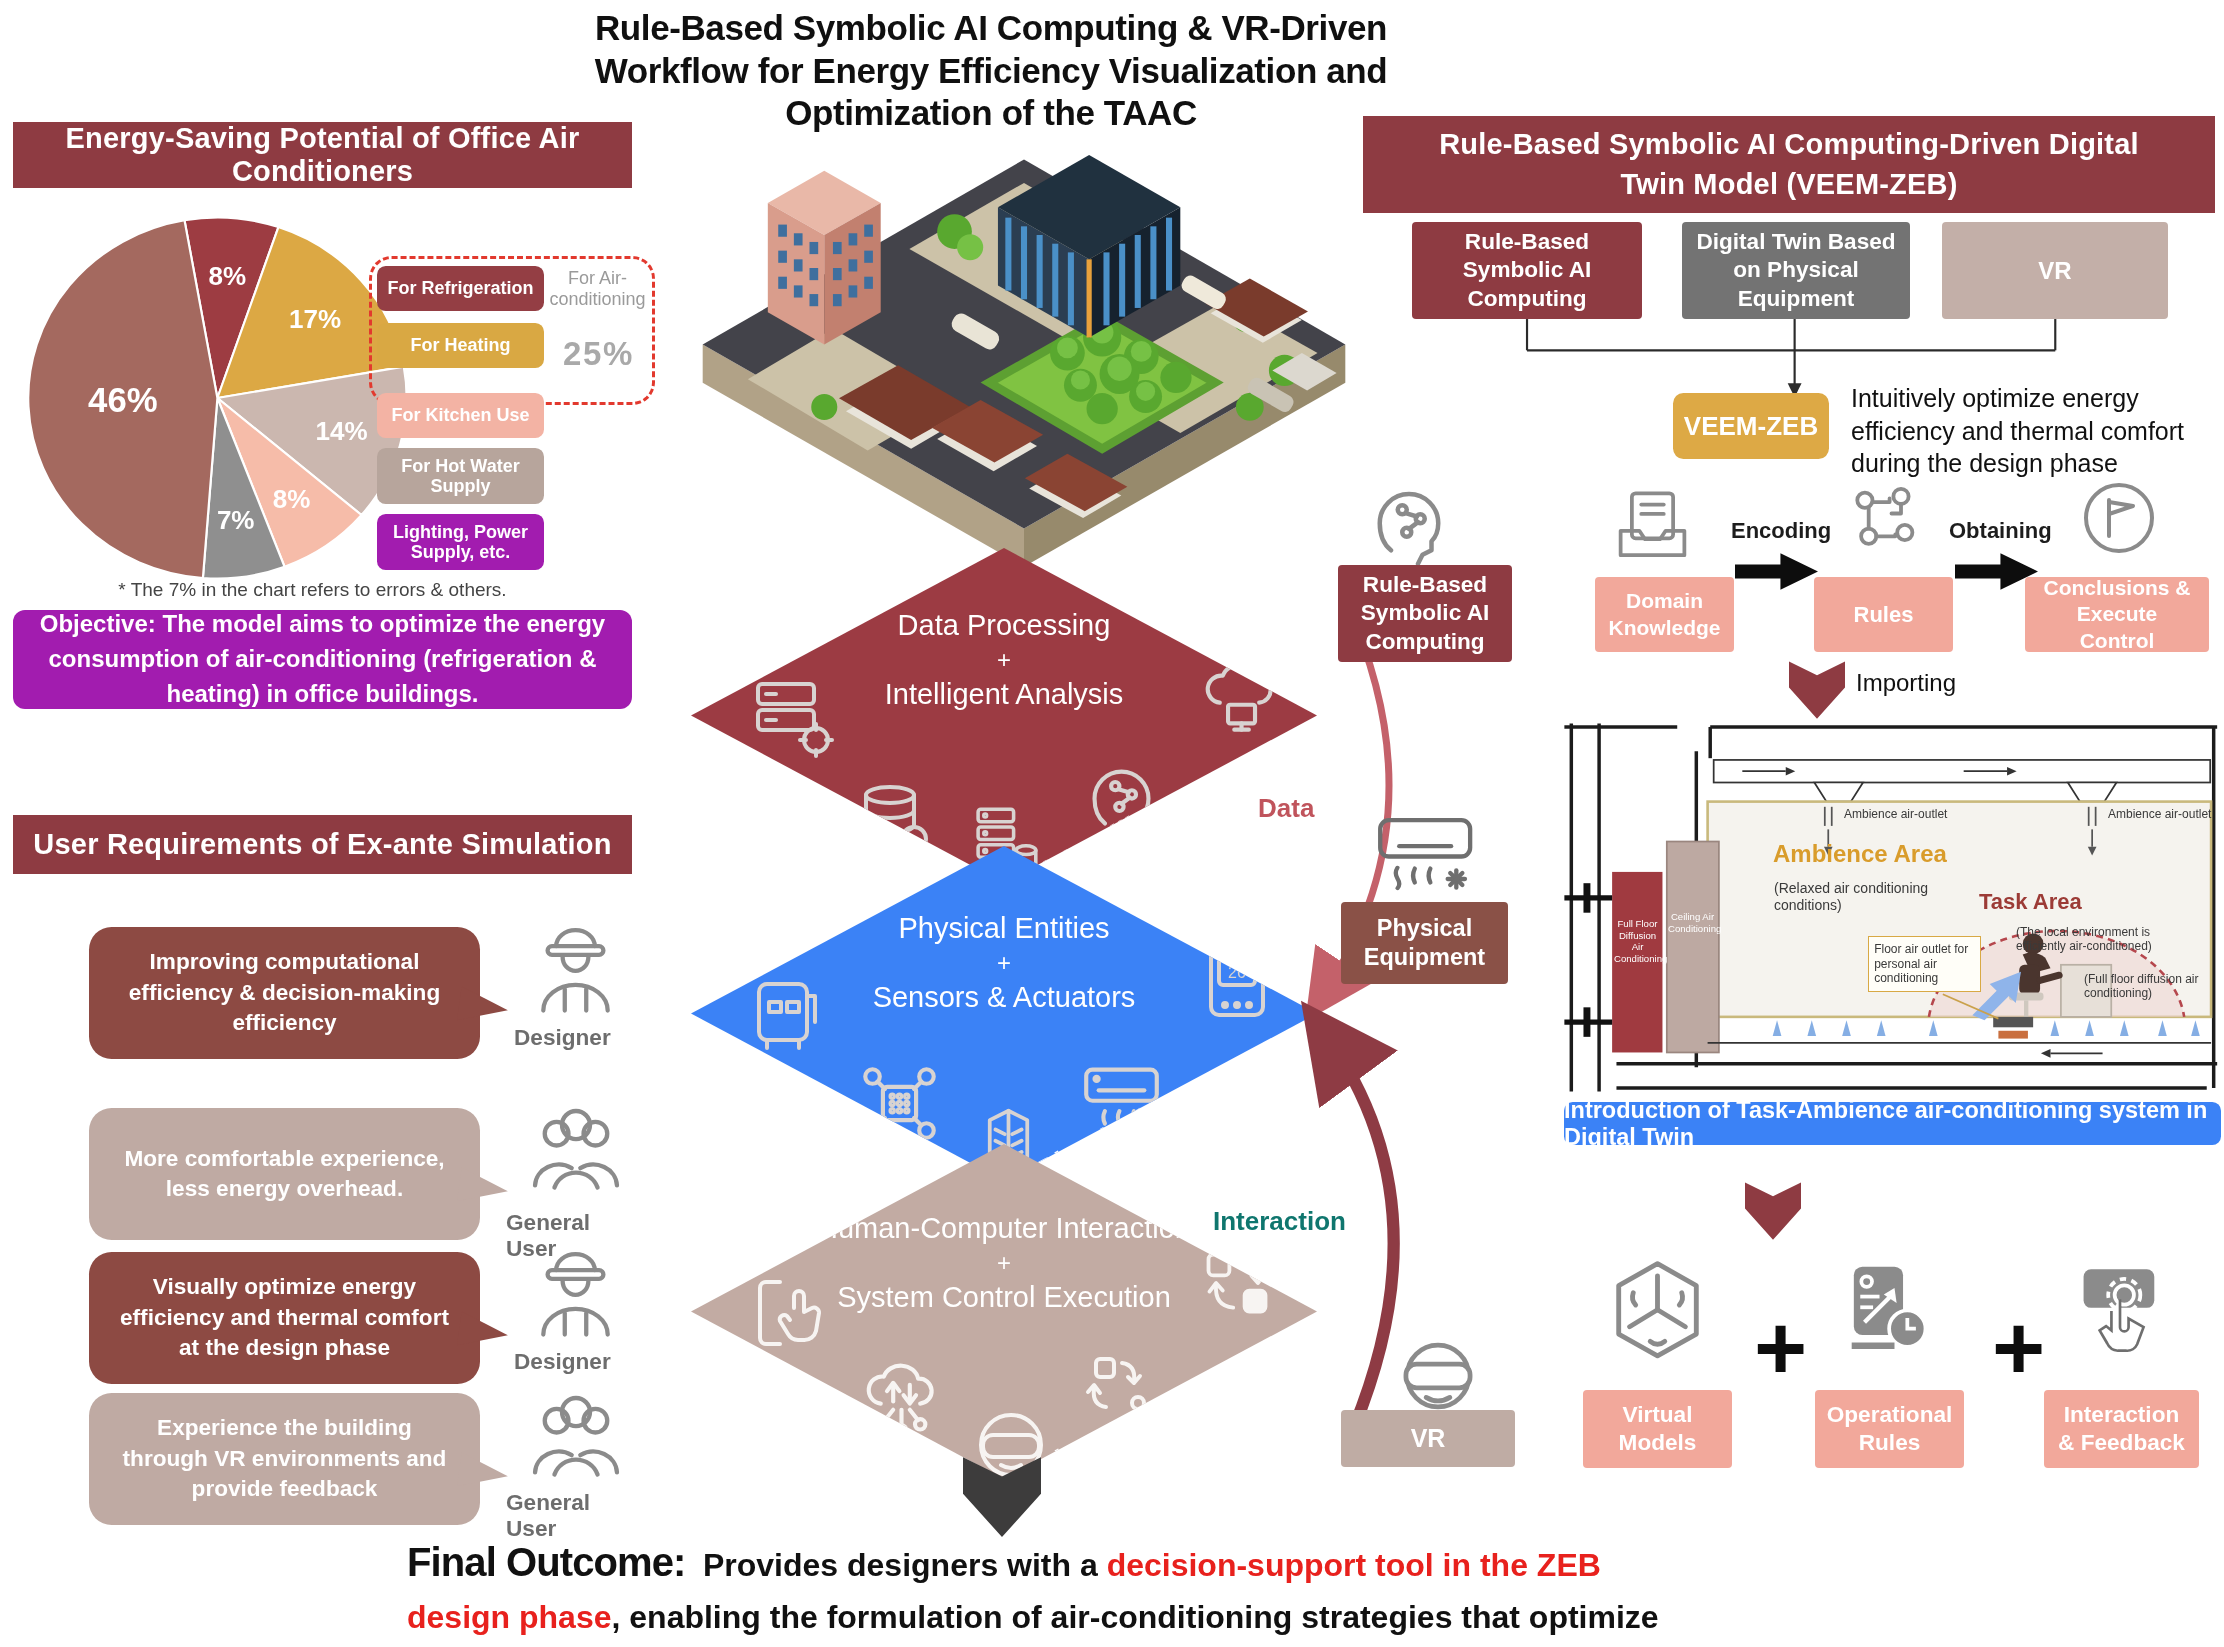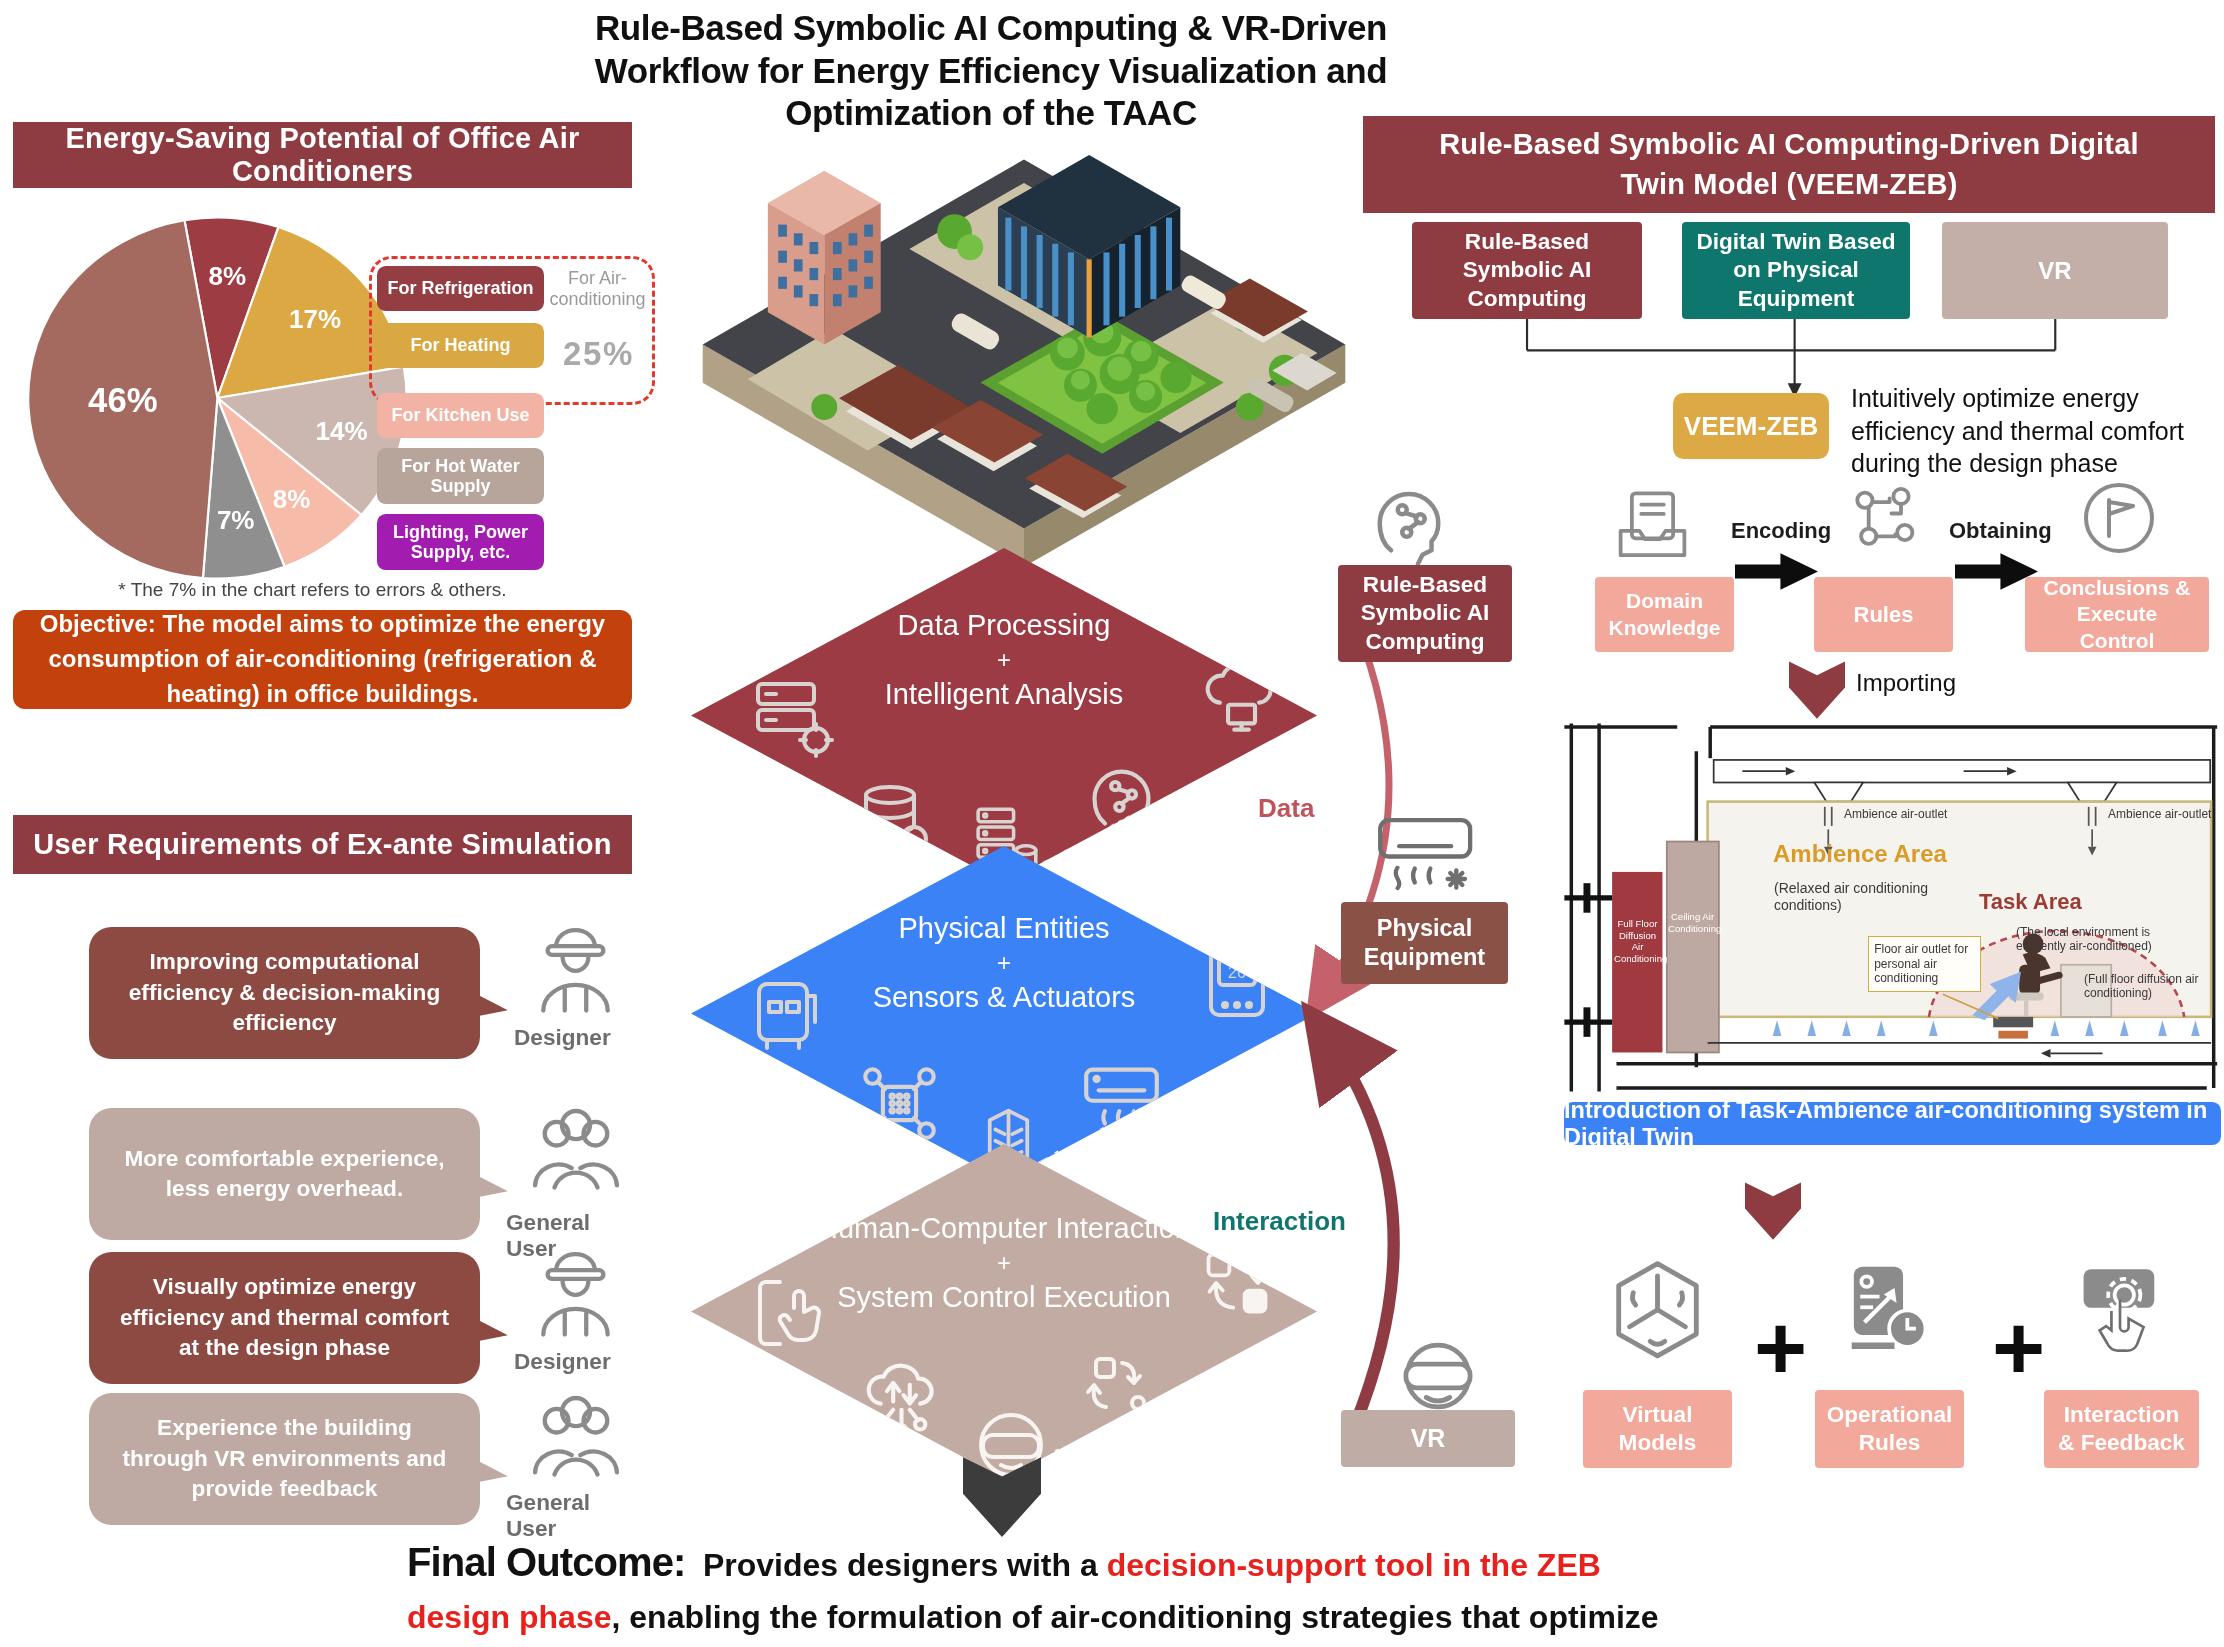--- a/index.html
+++ b/index.html
@@ -4,21 +4,21 @@
 <style>
   html,body{margin:0;padding:0;background:#fff;}
   body{width:2225px;height:1648px;position:relative;font-family:"Liberation Sans",sans-serif;overflow:hidden;}
   .abs{position:absolute;}
   
   .hdr{background:#8e3b42;color:#fff;font-weight:bold;display:flex;align-items:center;justify-content:center;text-align:center;letter-spacing:0.2px;}
   .title{font-weight:800;color:#101010;text-align:center;line-height:1.22;letter-spacing:-0.4px;}
   
   .pill{color:#fff;font-weight:bold;border-radius:8.7px;display:flex;align-items:center;justify-content:center;text-align:center;line-height:1.12;font-size:18px;padding:1.7px 7px;box-sizing:border-box;}
   .dashedbox{border:3.5px dashed #e2392e;border-radius:22.6px;}
-  .objective{background:#c2410c;color:#fff;font-weight:bold;border-radius:12px;display:flex;align-items:center;justify-content:center;text-align:center;font-size:24px;line-height:1.45;padding:8.7px 26px;box-sizing:border-box;}
+  .objective{background:#a21caf;color:#fff;font-weight:bold;border-radius:12px;display:flex;align-items:center;justify-content:center;text-align:center;font-size:24px;line-height:1.45;padding:8.7px 26px;box-sizing:border-box;}
   .footnote{color:#444;font-size:19px;text-align:center;}
   .pie-label{fill:#fff;font-weight:bold;font-family:"Liberation Sans",sans-serif;text-anchor:middle;}
   
   .bubble{border-radius:22.6px;color:#fff;font-weight:bold;font-size:22.6px;display:flex;align-items:center;justify-content:center;text-align:center;line-height:1.35;padding:10.4px 29.5px;box-sizing:border-box;position:absolute;width:391px;height:132px;left:89px;margin-top:32px;}
   .bubble.dark{background:#8d4a43;}
   .bubble.light{background:#bfaaa3;}
   .bubble:after{content:"";position:absolute;right:-45px;top:calc(50% - 1.7px);border:17.4px solid transparent;border-left:49px solid #8d4a43;transform:rotate(8deg);}
   .bubble.light:after{border-left-color:#bfaaa3;}
   .persona-label{color:#6d6d6d;font-weight:bold;font-size:22.6px;}
   
@@ -448,21 +448,21 @@
 <div class="abs flow-word" style="left:1258px;top:793px;color:#c0545c;">Data</div>
 <div class="abs flow-word" style="left:1213px;top:1206px;color:#0f766e;">Interaction</div>
 
 <svg class="abs" style="left:963px;top:1457px;" width="78" height="83" viewBox="0 0 90 95">
   <polygon points="0,0 45,22 90,0 90,42 45,92 0,42" fill="#3d3c3c"></polygon>
 </svg>
 
 <div class="abs hdr" style="left:1363px;top:116px;width:852px;height:97px;font-size:29px;padding:0 52px;box-sizing:border-box;line-height:1.35;">Rule-Based Symbolic AI Computing-Driven Digital Twin Model (VEEM-ZEB)</div>
 
 <div class="abs rbox" style="left:1412px;top:222px;width:230px;height:97px;background:#8e3b42;font-size:22.6px;">Rule-Based Symbolic AI Computing</div>
-<div class="abs rbox" style="left:1682px;top:222px;width:228px;height:97px;background:#0f766e;font-size:22.6px;">Digital Twin Based on Physical Equipment</div>
+<div class="abs rbox" style="left:1682px;top:222px;width:228px;height:97px;background:#737373;font-size:22.6px;">Digital Twin Based on Physical Equipment</div>
 <div class="abs rbox" style="left:1942px;top:222px;width:226px;height:97px;background:#c3afa8;font-size:24px;">VR</div>
 
 <svg class="abs" style="left:1408px;top:319px;" width="808" height="80" viewBox="0 0 930 92">
   <g stroke="#2b2b2b" stroke-width="2.5" fill="none">
     <line x1="137" y1="0" x2="137" y2="36"></line>
       <line x1="445" y1="0" x2="445" y2="36"></line>
       <line x1="745" y1="0" x2="745" y2="36"></line>
     <line x1="137" y1="36" x2="745" y2="36"></line>
     <line x1="445" y1="36" x2="445" y2="76"></line>
   </g>

